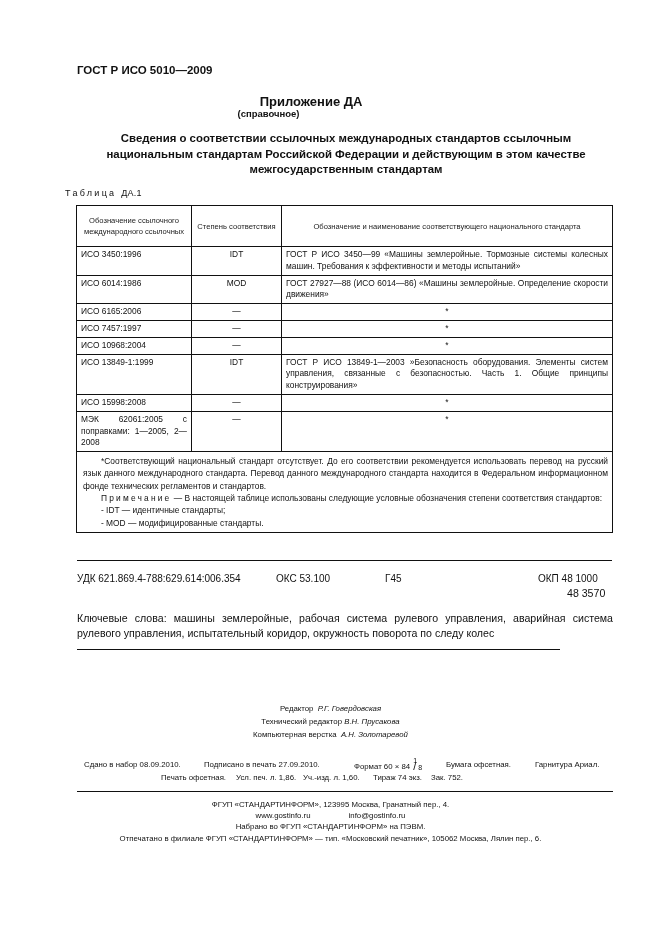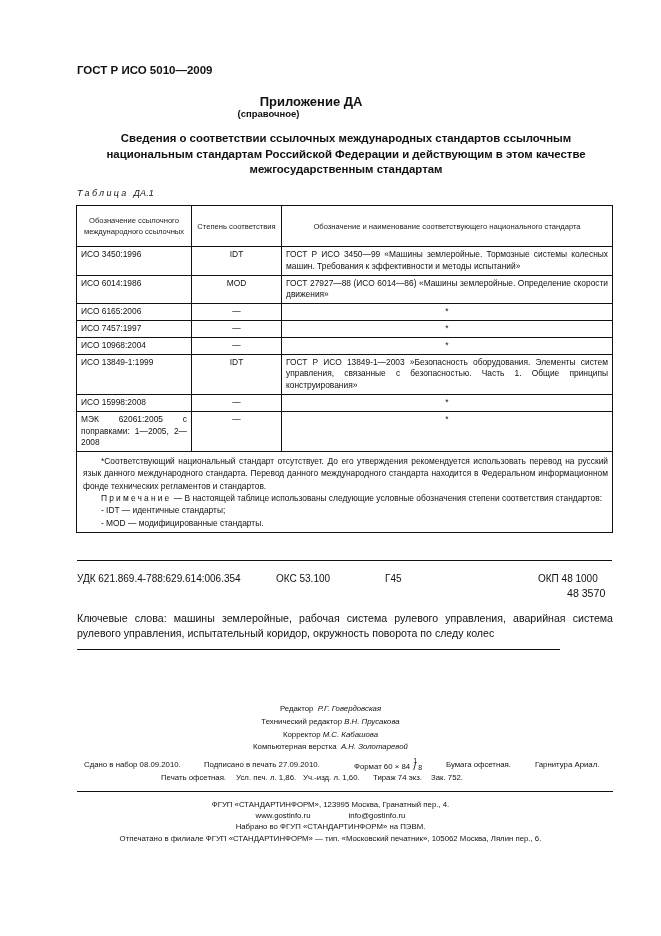--- a/index.html
+++ b/index.html
@@ -3,21 +3,21 @@
 <meta charset="utf-8">
 <style>
   html, body { margin: 0; padding: 0; background: #ffffff; }
   body { width: 661px; height: 936px; position: relative; overflow: hidden;
          font-family: "Liberation Sans", sans-serif; color: #111; }
   .abs { position: absolute; }
   .doc-header { left: 77px; top: 64px; font-size: 11.5px; font-weight: bold; }
   .appendix-title { left: 0; width: 622px; top: 95px; text-align: center; font-size: 13px; font-weight: bold; line-height: 13px; }
   .appendix-sub { left: 0; width: 537px; top: 108px; text-align: center; font-size: 9.5px; font-weight: bold; }
   .heading { left: 76px; width: 540px; top: 131px; text-align: center; font-size: 11.4px; font-weight: bold; line-height: 15.5px; }
-  .table-caption { left: 77px; top: 188px; font-size: 9px; letter-spacing: 2.3px; font-style: italic; }
+  .table-caption { left: 65px; top: 188px; font-size: 9px; letter-spacing: 2.3px; }
   .table-caption .num { letter-spacing: 0.2px; }
 
   table.main { position: absolute; left: 76px; top: 205px; width: 537px; border-collapse: collapse;
                font-size: 8.4px; line-height: 11.8px; }
   table.main td, table.main th { border: 1px solid #111; padding: 0 4px; vertical-align: top; }
   table.main th { font-weight: normal; font-size: 7.6px; color: #222; text-align: center; vertical-align: middle; height: 40px; line-height: 11px; border-bottom: 1.6px solid #111; }
   table.main col.c1 { width: 115px; }
   table.main col.c2 { width: 90px; }
   table.main td.deg { text-align: center; }
   table.main td.nat { text-align: justify; }
@@ -111,21 +111,21 @@
       <td class="deg">—</td>
       <td class="star">*</td>
     </tr>
     <tr class="r-norm">
       <td class="nat">МЭК 62061:2005 с поправками: 1—2005, 2—2008</td>
       <td class="deg">—</td>
       <td class="star">*</td>
     </tr>
     <tr>
       <td class="note" colspan="3">
-        <p>*Соответствующий национальный стандарт отсутствует. До его утверждения рекомендуется использовать перевод на русский язык данного международного стандарта. Перевод данного международного стандарта находится в Федеральном информационном фонде технических регламентов и стандартов.</p>
+        <p>*Соответствующий национальный стандарт отсутствует. До его соответствии рекомендуется использовать перевод на русский язык данного международного стандарта. Перевод данного международного стандарта находится в Федеральном информационном фонде технических регламентов и стандартов.</p>
         <p><span class="spaced">Примечание</span><span> — В настоящей таблице использованы следующие условные обозначения степени соответствия стандартов:</span></p>
         <p class="li">- IDT — идентичные стандарты;</p>
         <p class="li">- MOD — модифицированные стандарты.</p>
       </td>
     </tr>
   </tbody>
 </table>
 
 <div class="abs hr hr1"></div>
 
@@ -134,21 +134,20 @@
 <div class="abs codes g45">Г45</div>
 <div class="abs codes okp">ОКП  48 1000</div>
 <div class="abs okp2">48 3570</div>
 
 <div class="abs keywords">Ключевые слова:  машины землеройные, рабочая система рулевого управления, аварийная система рулевого управления, испытательный коридор, окружность поворота по следу колес</div>
 <div class="abs hr hr2"></div>
 
 <div class="abs credits">
   <div><span>Редактор</span>&nbsp; <i>Р.Г. Говердовская</i></div>
   <div><span>Технический редактор</span> <i>В.Н. Прусакова</i></div>
-  <div><span>Корректор</span> <i>М.С. Кабашова</i></div>
   <div><span>Компьютерная верстка</span>&nbsp; <i>А.Н. Золотаревой</i></div>
 </div>
 
 <div class="abs print1" style="left:84px;">Сдано в набор 08.09.2010.</div>
 <div class="abs print1" style="left:204px;">Подписано в печать 27.09.2010.</div>
 <div class="abs print1" style="left:354px;"><span>Формат 60 × 84</span> <span class="frac"><span class="n">1</span><span class="s">/</span><span class="d">8</span></span></div>
 <div class="abs print1" style="left:446px;">Бумага офсетная.</div>
 <div class="abs print1" style="left:535px;">Гарнитура Ариал.</div>
 
 <div class="abs print2" style="left:161px;">Печать офсетная.</div>

